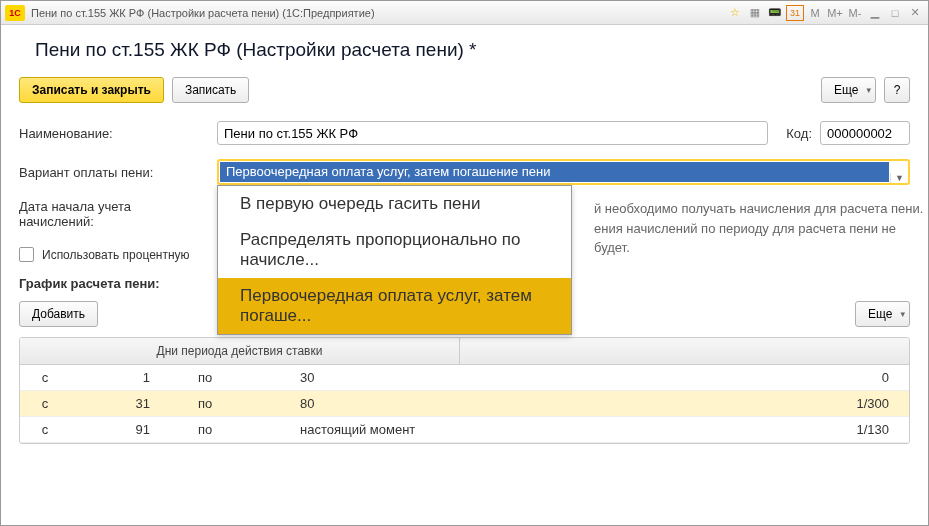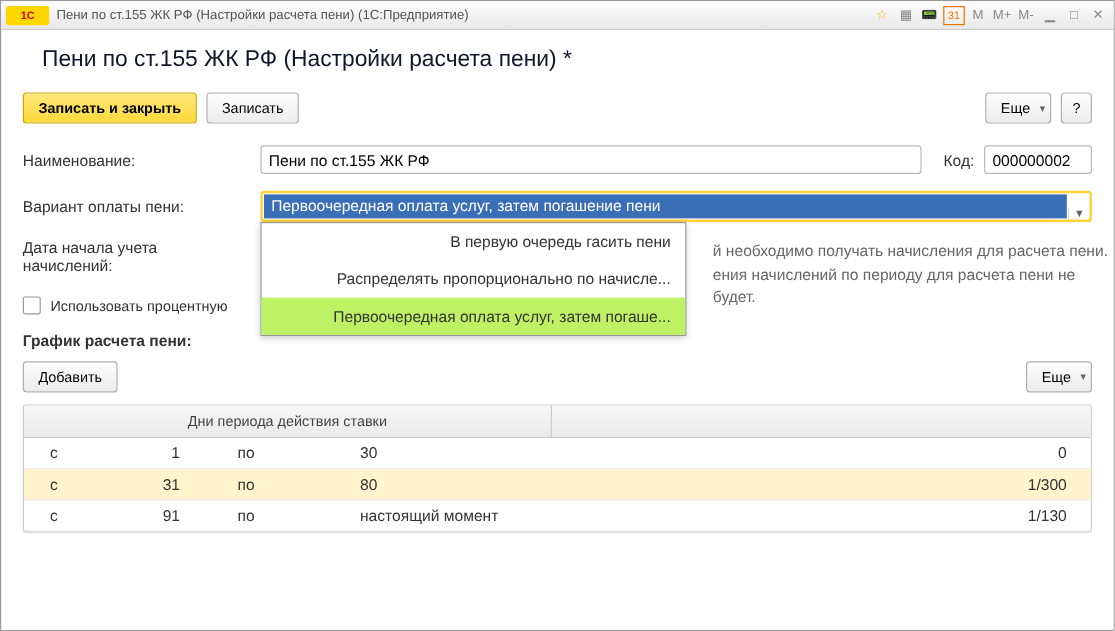--- a/index.html
+++ b/index.html
@@ -1,21 +1,21 @@
 <!DOCTYPE html>
 <html><head>
 <meta charset="utf-8">
 <style>
 * { box-sizing: border-box; margin: 0; padding: 0; font-family: Arial, sans-serif; }
 body { background: #f0f0f0; font-size: 12px; color: #333; }
 
 .window { width: 929px; height: 526px; background: #fff; border: 1px solid #999; position: relative; }
 
 .titlebar { height: 24px; background: linear-gradient(to bottom, #fdfdfd, #e8e8e8); border-bottom: 1px solid #ccc; display: flex; align-items: center; padding: 0 4px; }
-.titlebar .app-icon { width: 36px; height: 16px; background: #ffd700; border-radius: 2px; margin-right: 6px; display:flex; align-items:center; justify-content:center; font-size:9px; font-weight:bold; color:#c00;}
+.titlebar .app-icon { width: 20px; height: 16px; background: #ffd700; border-radius: 2px; margin-right: 6px; display:flex; align-items:center; justify-content:center; font-size:9px; font-weight:bold; color:#c00;}
 .titlebar .title-text { flex: 1; font-size: 11px; color: #555; }
 .titlebar .tb-icons { display: flex; gap: 2px; align-items: center; }
 .titlebar .tb-btn { width: 18px; height: 16px; display:flex; align-items:center; justify-content:center; font-size:11px; color:#888; cursor:pointer; }
 .titlebar .tb-btn.star { color:#f5b800;}
 .titlebar .tb-btn.calc { color:#f5b800;}
 .titlebar .tb-btn.cal { color:#e67700; border:1px solid #e67700; font-size:9px;}
 
 .content { padding: 14px 18px; }
 
 .page-title { font-size: 19px; font-weight: normal; color: #0f172a; margin-bottom: 16px; margin-left: 16px; }
@@ -34,22 +34,22 @@
 .name-input { flex: 1; }
 .code-label { margin-left: 10px; font-size:13px; }
 .code-input { width: 90px; }
 
 .dropdown-wrap { flex: 1; position: relative; }
 .dropdown-field { height: 26px; border: 2px solid #ffd23a; border-radius: 3px; background: #fff; display:flex; align-items:flex-end; padding: 0; }
 .dropdown-selected { flex:1; background: #3a6fb7; color: #fff; margin:1px; padding: 2px 6px; font-size:13px; height:20px; line-height:16px; }
 .dropdown-arrow { width: 18px; text-align:center; color:#666; font-size:9px; border-left:1px solid #ddd; cursor:pointer; }
 
 .dropdown-list { position:absolute; top: 26px; left: 0; width: 355px; background:#fff; border:1px solid #999; box-shadow: 0 2px 6px rgba(0,0,0,0.2); z-index:10; }
-.dropdown-item { padding: 8px 12px; font-size: 13px; cursor:pointer;text-align:right; }
-.dropdown-item.active { background: #bef264; }
+.dropdown-item { padding: 8px 22px; font-size: 17px; cursor:pointer; }
+.dropdown-item.active { background: #eab308; }
 
 .hint-text { position:absolute; left: 575px; top: 0; font-size:13px; color:#666; line-height:1.5; width: 330px; }
 .hint-wrap { position:relative; }
 
 .checkbox-row { display:flex; align-items:center; margin: 18px 0 14px; gap:8px; }
 .checkbox { width:15px; height:15px; border:1px solid #999; border-radius:2px; background:#fff; }
 
 .section-label { font-size:13px; font-weight:bold; margin: 8px 0 10px; }
 
 .table-toolbar { display:flex; align-items:center; margin-bottom: 10px; }

